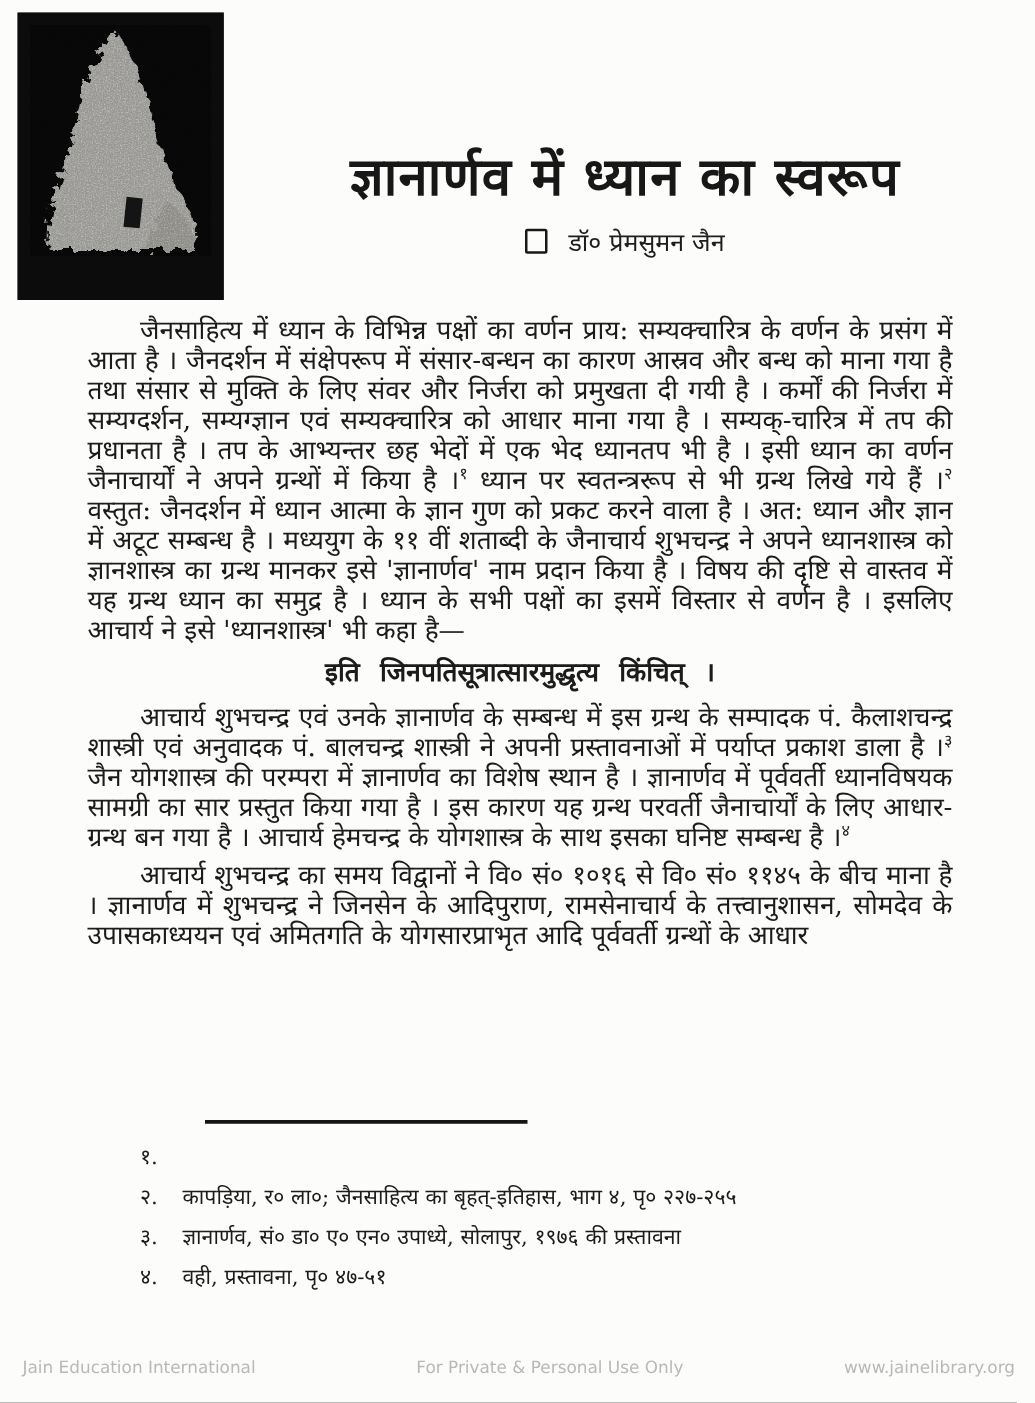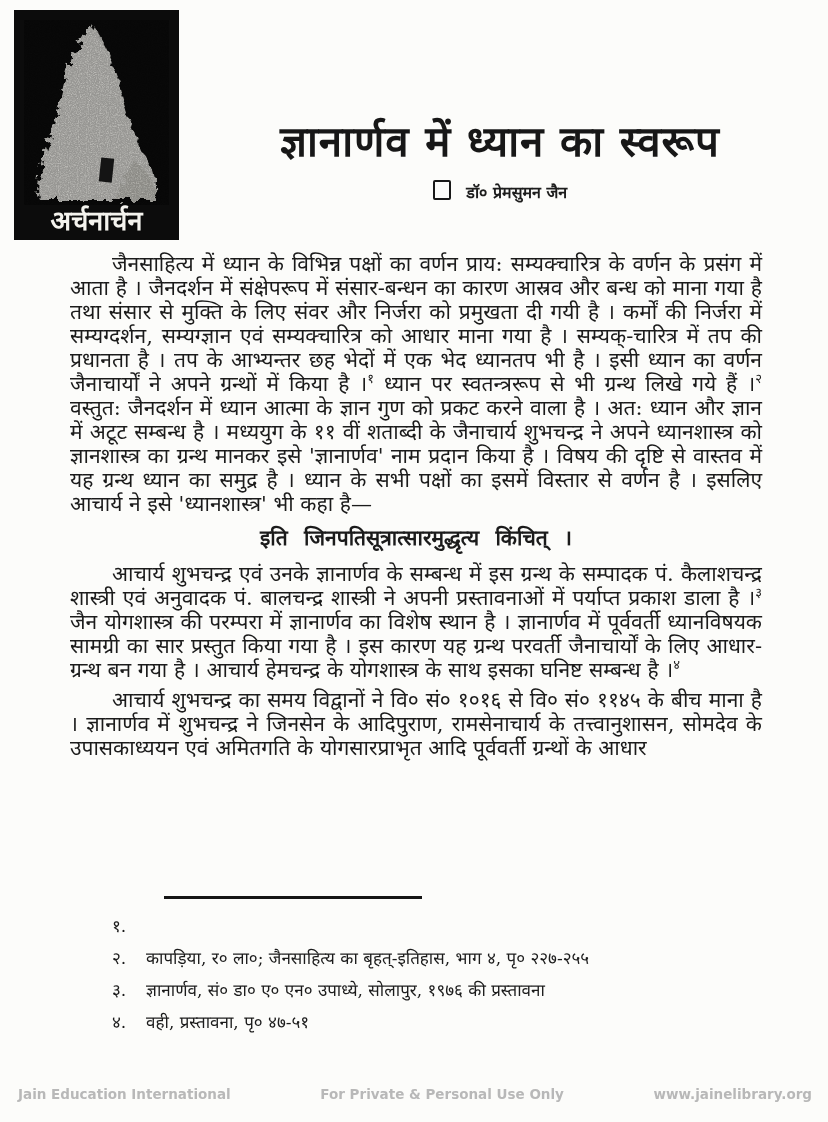--- a/index.html
+++ b/index.html
@@ -44,22 +44,22 @@
     font-size: 42px;
     line-height: 52px;
     font-weight: bold;
     letter-spacing: 1px;
     color: #171717;
     font-family: "DejaVu Sans", sans-serif;
     white-space: nowrap;
   }
   .author-line {
     margin-top: 12px;
-    font-size: 16px;
-    font-weight: bold;
+    font-size: 20px;
+    font-weight: normal;
     color: #1d1d1d;
   }
   .author-square {
     display: inline-block;
     width: 14px; height: 16px;
     border: 2px solid #181818;
     border-radius: 2px;
     vertical-align: -2px;
     margin-right: 10px;
   }
@@ -99,21 +99,20 @@
   .fn-text { flex: 1; }
   
   .scan-footer {
     position: absolute;
     left: 18px; right: 16px; top: 1086px;
     display: flex;
     justify-content: space-between;
     color: #b8b8b8;
     font-size: 13.5px;
     font-family: "DejaVu Sans", sans-serif;
-    font-weight: bold;
   }
 </style>
 </head>
 <body>
 
 <div class="page">
 
   <div class="photo">
     <svg width="165" height="230" viewBox="0 0 165 230">
       <defs>
@@ -133,21 +132,20 @@
         <path d="M78,14 C70,30 60,40 54,58 C46,86 42,112 32,140
                  C25,162 22,180 26,190 L142,190 C144,170 138,152 127,141
                  C117,118 110,90 99,56 C92,36 85,26 78,14 Z" fill="#e9e8e3"></path>
         <path d="M118,150 C130,158 140,168 143,190 L100,190 Z" fill="#d8d7d0"></path>
       </g>
 
       <rect x="10" y="10" width="145" height="185" filter="url(#grain)" opacity="0.35"></rect>
 
       <rect x="86" y="148" width="13" height="24" fill="#141414" transform="rotate(6 92 160)"></rect>
     </svg>
-    <div class="photo-label">अर्चनार्चन</div>
   </div>
 
   <div class="header">
     <h1 class="title">ज्ञानार्णव में ध्यान का स्वरूप</h1>
     <div class="author-line">
       <span class="author-square"></span>
       <span>डॉ० प्रेमसुमन जैन</span>
     </div>
   </div>
 

